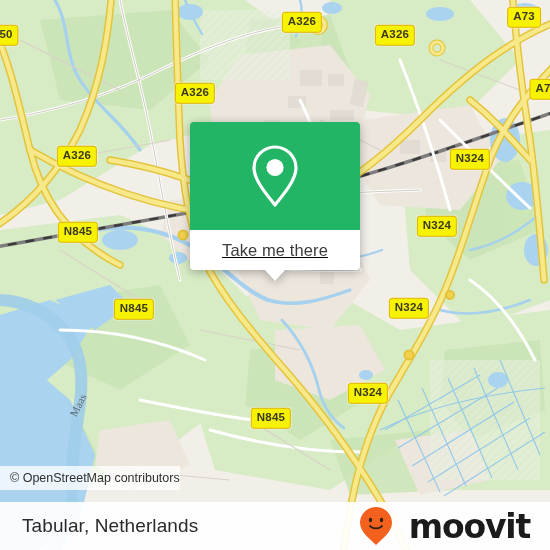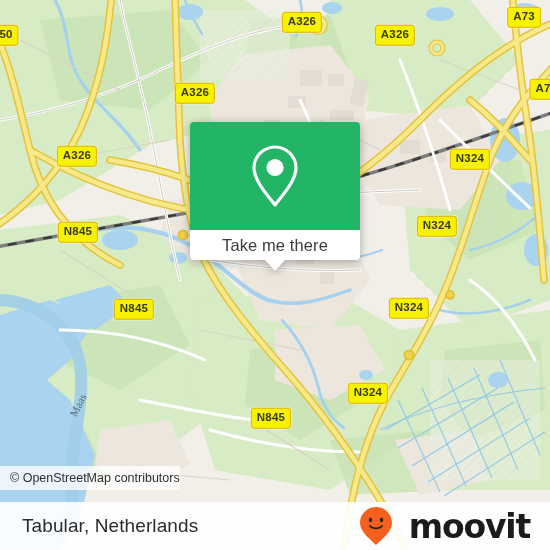--- a/index.html
+++ b/index.html
@@ -75,24 +75,25 @@
     background: #22b566;
     border-radius: 4px 4px 0 0;
     display: flex;
     align-items: center;
     justify-content: center;
   }
   #popup-label-bar {
     position: relative;
     background: #ffffff;
     border-radius: 0 0 4px 4px;
-    height: 30px;
+    height: 40px;
     display: flex;
     align-items: center;
     justify-content: center;
+    text-decoration: underline;
   }
   #popup-label {
     color: #3c3c3c;
     font-size: 16.5px;
     letter-spacing: 0.1px;
     font-family: "Liberation Sans", sans-serif;
   }
   #popup-tail {
     position: absolute;
     left: 50%;

